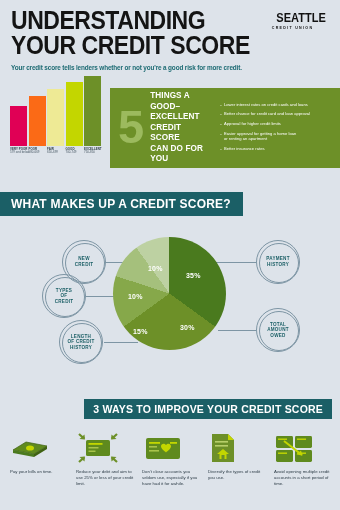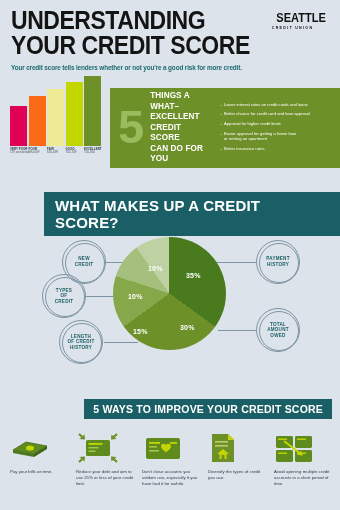--- a/index.html
+++ b/index.html
@@ -90,21 +90,21 @@
   .bullet .dash { margin-right: 2.5px; }
   .bullet .btxt { white-space: pre-line; }
 
   
   .sec2 { position: absolute; left: 0; top: 180px; width: 340px; height: 215px; }
   .banner {
     position: absolute; left: 0; top: 12px;
     background: #1b5f66; color: #fff;
     padding: 5px 12px 5px 11px;
     font-family: "Liberation Sans Narrow", "Liberation Sans", sans-serif;
-    font-size: 15px; font-weight: 700; letter-spacing: 0.2px; margin-left: 44px;
+    font-size: 12px; font-weight: 700; letter-spacing: 0.2px;
   }
   .pie-area { position: absolute; left: 0; top: 40px; width: 340px; height: 175px; }
   .pie {
     position: absolute; left: 113px; top: 17px;
     width: 113px; height: 113px; border-radius: 50%;
   }
   .slice-lbl {
     position: absolute; color: #fff; font-size: 7px; font-weight: 700;
     letter-spacing: 0.2px;
   }
@@ -194,21 +194,21 @@
           <div class="bar-cap">
             <div>EXCELLENT</div>
             <div class="bar-range">750-850</div>
           </div>
         </div>
       </div>
 
     <div class="panel">
       <div class="big5">5</div>
       <div class="panel-head">THINGS A
-WHAT–EXCELLENT
+GOOD–EXCELLENT
 CREDIT SCORE
 CAN DO FOR YOU</div>
       <div class="bullets" id="bullets">
           <div class="bullet">
             <span class="dash">-</span>
             <span class="btxt">Lower interest rates on credit cards and loans</span>
           </div>
           <div class="bullet">
             <span class="dash">-</span>
             <span class="btxt">Better chance for credit card and loan approval</span>
@@ -269,21 +269,21 @@
       </div>
       <div class="callout" style="left:256px; top:88px;">
         <span>TOTAL
 AMOUNT
 OWED</span>
       </div>
     </div>
   </div>
 
   <div class="sec3">
-    <div class="banner2">5 WAYS TO IMPROVE YOUR CREDIT SCORE</div>
+    <div class="banner2">3 WAYS TO IMPROVE YOUR CREDIT SCORE</div>
     <div class="ways" id="ways">
         <div class="way">
           <div class="way-icon">
             <svg width="40" height="30" viewBox="0 0 40 30">
               <g>
                 <path d="M3 17 L16 9 L37 13 L24 21 Z" fill="#5f8a1e"></path>
                 <path d="M3 17 L16 9 L37 13 L24 21 Z" fill="none" stroke="#3f6212" stroke-width="0.7"></path>
                 <path d="M3 17 L3 20 L24 24 L24 21 Z" fill="#4a7a1e"></path>
                 <path d="M24 21 L37 13 L37 16 L24 24 Z" fill="#3f6212"></path>
                 <ellipse cx="20" cy="15" rx="4" ry="2.6" fill="#c3d600"></ellipse>

